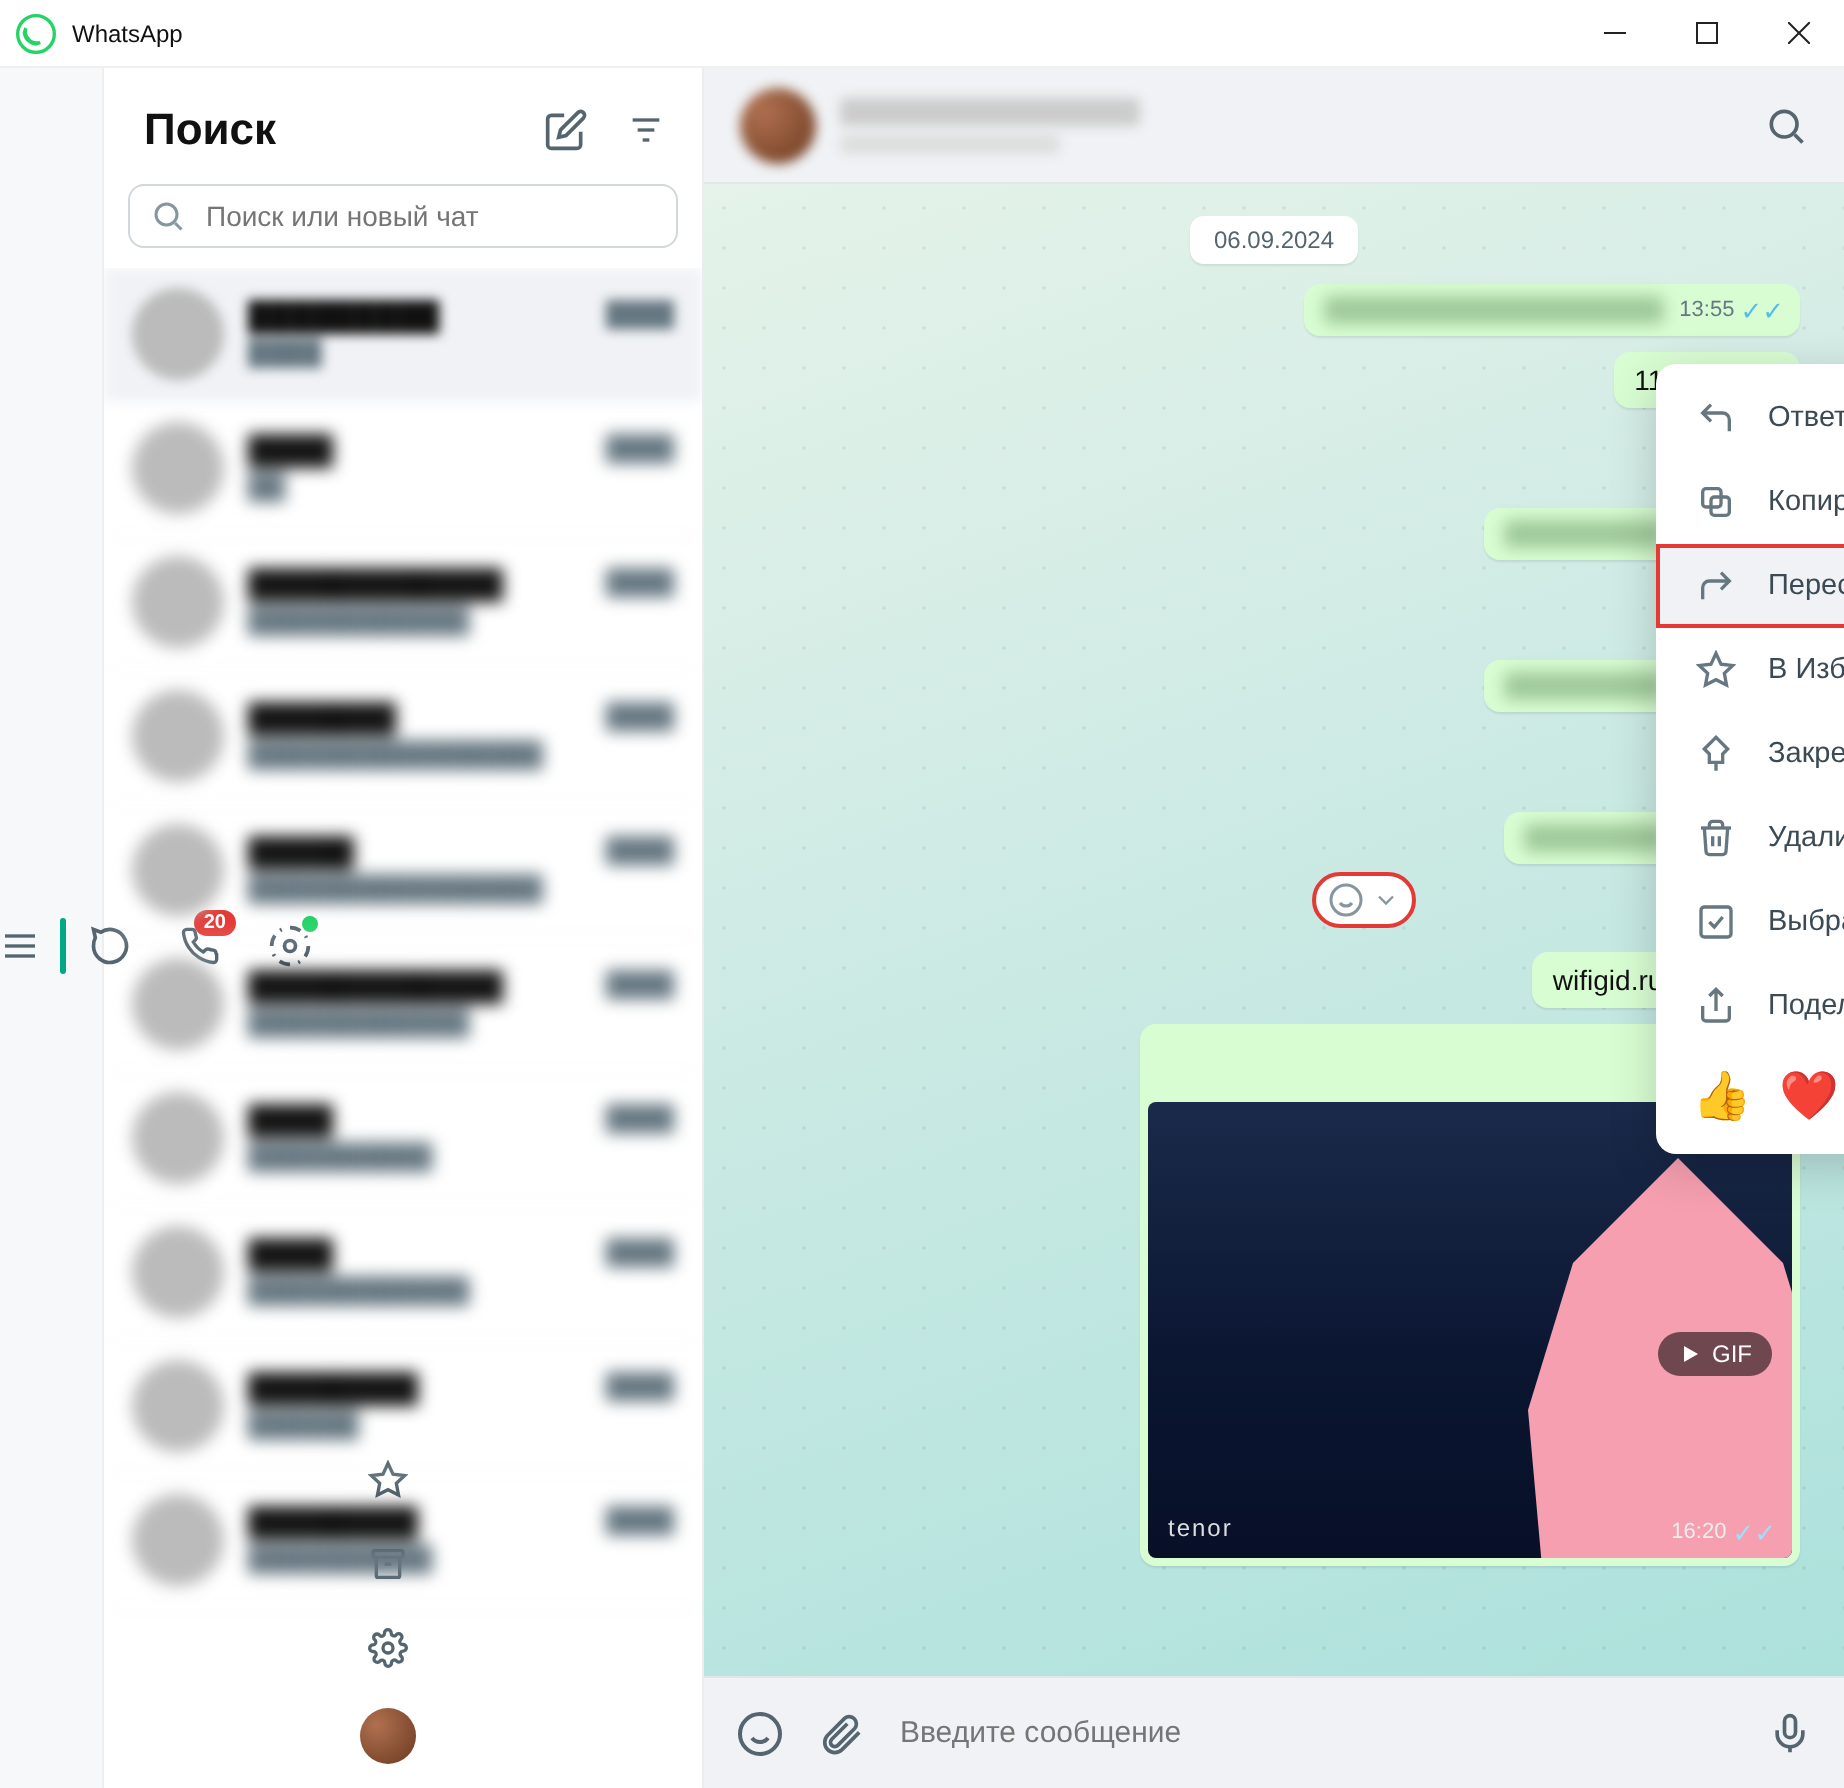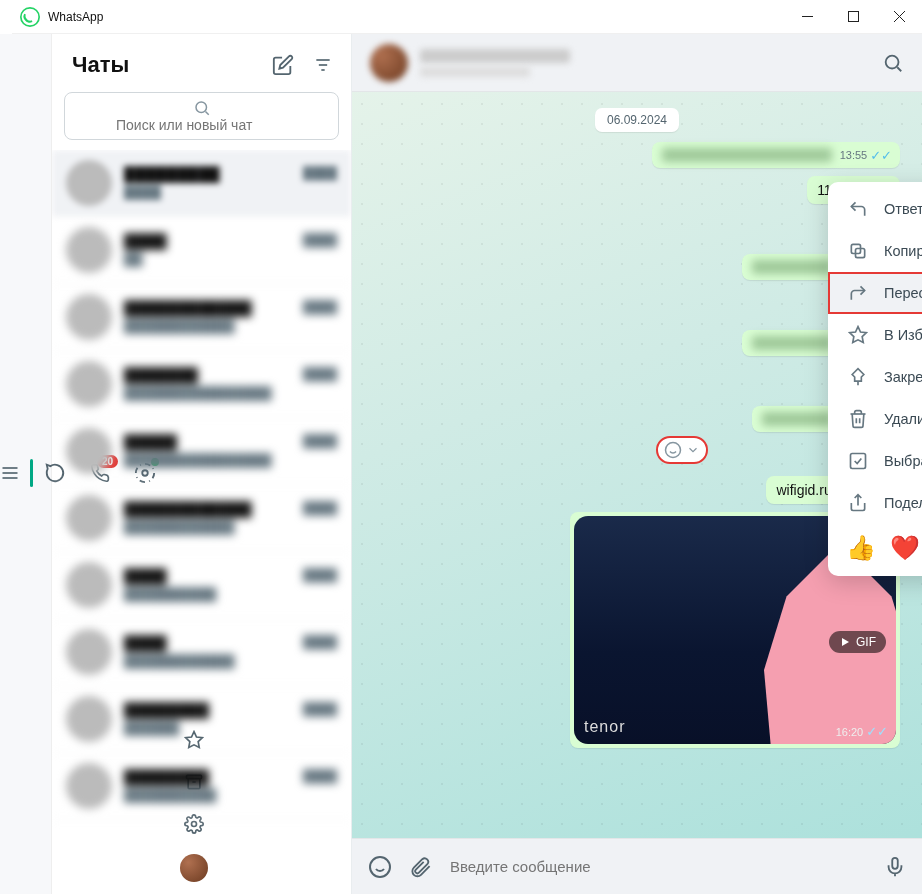--- a/index.html
+++ b/index.html
@@ -1,19 +1,19 @@
 <!DOCTYPE html>
 <html><head>
 <meta charset="utf-8">
 <style>
 * { box-sizing: border-box; margin: 0; padding: 0; }
 body { font-family: "Segoe UI", Arial, sans-serif; width: 922px; height: 894px; overflow: hidden; background: #fff; }
 
 
-.titlebar { height: 34px; display: flex; align-items: center; padding: 0 0 0 8px; background: #fff; border-bottom: 1px solid #f0f0f0; margin-left: 12px; }
+.titlebar { height: 34px; display: flex; align-items: center; padding: 0 0 0 8px; background: #fff; border-bottom: 1px solid #f0f0f0; }
 .titlebar .wa-logo { width: 20px; height: 20px; margin-right: 8px; }
 .titlebar .title { font-size: 12px; color: #111; }
 .titlebar .spacer { flex: 1; }
 .winbtn { width: 46px; height: 34px; display: flex; align-items: center; justify-content: center; color: #222; font-size: 14px; }
 
 
 .app { display: flex; height: calc(894px - 34px); }
 .leftrail { width: 52px; background: #f7f8fa; border-right: 1px solid #eee; display: flex; flex-direction: row; align-items: center; padding-top: 18px; gap: 24px; position: relative; }
 .leftrail .rail-icon { width: 24px; height: 24px; color: #54656f; position: relative; display: flex; align-items: center; justify-content: center; }
 .leftrail .rail-icon.active::before { content: ""; position: absolute; left: -14px; top: -2px; width: 3px; height: 28px; background: #00a884; border-radius: 2px; }
@@ -21,21 +21,21 @@
 .leftrail .dot-green { position: absolute; top: -3px; right: -3px; width: 8px; height: 8px; background: #25d366; border-radius: 50%; }
 .leftrail .bottom { margin-top: auto; margin-bottom: 12px; display: flex; flex-direction: column; align-items: center; gap: 18px; }
 .leftrail .avatar-small { width: 28px; height: 28px; border-radius: 50%; background: radial-gradient(circle at 30% 30%, #b07050, #6b3a20); }
 
 
 .chatlist { width: 300px; background: #fff; border-right: 1px solid #e9edef; display: flex; flex-direction: column; }
 .chatlist-header { display: flex; align-items: center; padding: 18px 16px 8px 20px; }
 .chatlist-header .h1 { font-size: 22px; font-weight: 700; color: #111; flex: 1; }
 .chatlist-header .hicon { width: 24px; height: 24px; color: #54656f; margin-left: 16px; display: flex; align-items: center; justify-content: center; }
 .searchwrap { padding: 6px 12px 10px 12px; }
-.searchbox { display: flex; align-items: center; background: #fff; border: 1px solid #d1d7db; border-radius: 8px; padding: 6px 10px; flex-direction: column; }
+.searchbox { display: flex; align-items: center; background: #fff; border: 1px solid #d1d7db; border-radius: 8px; padding: 6px 10px; }
 .searchbox svg { color: #8696a0; }
 .searchbox input { border: none; outline: none; flex: 1; font-size: 14px; margin-left: 10px; background: transparent; color: #333; }
 .chatitems { flex: 1; overflow-y: hidden; }
 .chatitem { display: flex; align-items: center; padding: 10px 14px; gap: 12px; border-bottom: 1px solid #f5f6f6; filter: blur(4px); }
 .chatitem.selected { background: #f0f2f5; filter: blur(3px); }
 .chatitem .av { width: 46px; height: 46px; border-radius: 50%; background: #bbb; flex-shrink: 0; }
 .chatitem .meta { flex: 1; min-width: 0; }
 .chatitem .row1 { display: flex; justify-content: space-between; font-size: 15px; }
 .chatitem .name { color: #111; font-weight: 500; white-space: nowrap; overflow: hidden; text-overflow: ellipsis; }
 .chatitem .time { color: #667781; font-size: 12px; }
@@ -54,25 +54,25 @@
 .messages { flex: 1; overflow: hidden; padding: 12px 22px 8px 22px; position: relative; z-index: 1; }
 .datepill { margin: 4px auto 10px auto; background: #fff; color: #54656f; font-size: 12px; padding: 5px 12px; border-radius: 7px; width: fit-content; box-shadow: 0 1px 1px rgba(0,0,0,0.08); }
 .msgrow { display: flex; justify-content: flex-end; margin-bottom: 8px; }
 .bubble { background: #d9fdd3; border-radius: 8px; padding: 6px 8px 6px 10px; max-width: 70%; position: relative; box-shadow: 0 1px 1px rgba(0,0,0,0.08); display: flex; align-items: center; gap: 8px; }
 .bubble .txt { font-size: 14px; color: #111; }
 .bubble .txt.blur { filter: blur(4px); background: #9fc99a; border-radius: 3px; color: transparent; height: 14px; }
 .bubble .ts { font-size: 11px; color: #667781; white-space: nowrap; display: flex; align-items: center; gap: 3px; }
 .ticks { color: #53bdeb; font-size: 13px; line-height: 1; }
 
 .bubble.gif { padding: 4px; flex-direction: column; align-items: stretch; width: 330px; }
-.gifimg { width: 100%; height: 228px; border-radius: 14px; background: linear-gradient(180deg, #1a2a4a 0%, #0a1530 60%, #081028 100%); position: relative; overflow: hidden; }
+.gifimg { width: 100%; height: 228px; border-radius: 4px; background: linear-gradient(180deg, #1a2a4a 0%, #0a1530 60%, #081028 100%); position: relative; overflow: hidden; margin-top: 35px; }
 .gifimg .patrick { position: absolute; right: -18px; bottom: -10px; width: 150px; height: 210px; background: #f59fb0; clip-path: polygon(50% 0%, 85% 25%, 100% 60%, 95% 100%, 5% 100%, 0% 60%, 15% 25%); }
 .gifimg .gifpill { position: absolute; right: 10px; top: 115px; background: rgba(0,0,0,0.55); color: #fff; border-radius: 14px; padding: 4px 10px; font-size: 12px; display: flex; align-items: center; gap: 5px; }
-.gifimg .tenor { position: absolute; left: 10px; bottom: 8px; color: #ddd; font-size: 16px; letter-spacing: 1px; font-weight: 400; }
-.gifimg .timestamp { position: absolute; right: 8px; bottom: 6px; color: #eee; font-size: 11px; display: flex; align-items: center; gap: 3px; }
+.gifimg .tenor { position: absolute; left: 10px; bottom: 8px; color: #ddd; font-size: 12px; letter-spacing: 1px; font-weight: 400; }
+.gifimg .timestamp { position: absolute; right: 8px; bottom: 6px; color: #eee; font-size: 11px; display: flex; align-items: flex-start; gap: 3px; }
 
 .emoji-hover { position: absolute; right: 214px; top: 402px; display: flex; align-items: center; gap: 4px; background: #fff; border: 2px solid #e53935; border-radius: 16px; padding: 3px 6px; z-index: 3; }
 .emoji-hover svg { color: #8696a0; }
 
 
 .ctxmenu { position: absolute; left: 476px; top: 148px; width: 272px; background: #fff; border-radius: 10px; box-shadow: 0 6px 24px rgba(0,0,0,0.18); z-index: 5; padding: 6px 0; }
 .ctxmenu .mi { display: flex; align-items: center; gap: 16px; padding: 11px 20px; font-size: 14.5px; color: #3b4a54; cursor: pointer; }
 .ctxmenu .mi.highlight { outline: 2px solid #e53935; outline-offset: -2px; background: #f0f2f5; }
 .ctxmenu .mi svg { width: 20px; height: 20px; color: #667781; flex-shrink: 0; }
 .ctxmenu .reactions { display: flex; align-items: center; gap: 14px; padding: 10px 18px 8px 18px; font-size: 24px; }
@@ -158,21 +158,21 @@
             <circle cx="12" cy="12" r="3"></circle>
             <path d="M19.4 15a1.7 1.7 0 0 0 .3 1.8l.1.1a2 2 0 1 1-2.8 2.8l-.1-.1a1.7 1.7 0 0 0-1.8-.3 1.7 1.7 0 0 0-1 1.5V21a2 2 0 1 1-4 0v-.1a1.7 1.7 0 0 0-1-1.5 1.7 1.7 0 0 0-1.8.3l-.1.1a2 2 0 1 1-2.8-2.8l.1-.1a1.7 1.7 0 0 0 .3-1.8 1.7 1.7 0 0 0-1.5-1H3a2 2 0 1 1 0-4h.1a1.7 1.7 0 0 0 1.5-1 1.7 1.7 0 0 0-.3-1.8l-.1-.1a2 2 0 1 1 2.8-2.8l.1.1a1.7 1.7 0 0 0 1.8.3h0a1.7 1.7 0 0 0 1-1.5V3a2 2 0 1 1 4 0v.1a1.7 1.7 0 0 0 1 1.5h0a1.7 1.7 0 0 0 1.8-.3l.1-.1a2 2 0 1 1 2.8 2.8l-.1.1a1.7 1.7 0 0 0-.3 1.8v0a1.7 1.7 0 0 0 1.5 1H21a2 2 0 1 1 0 4h-.1a1.7 1.7 0 0 0-1.5 1z"></path>
           </svg>
         </div>
       <div class="avatar-small"></div>
     </div>
   </div>
 
   <div class="chatlist">
     <div class="chatlist-header">
-      <div class="h1">Чаты</div>
+      <div class="h1">Поиск</div>
       <div class="hicon">
           <svg width="22" height="22" viewBox="0 0 24 24" fill="none" stroke="currentColor" stroke-width="2">
             <path d="M11 4H4a2 2 0 0 0-2 2v14a2 2 0 0 0 2 2h14a2 2 0 0 0 2-2v-7M18.5 2.5a2.1 2.1 0 1 1 3 3L12 15l-4 1 1-4 9.5-9.5z"></path>
           </svg>
         </div>
       <div class="hicon">
           <svg width="20" height="20" viewBox="0 0 24 24" fill="none" stroke="currentColor" stroke-width="2">
             <line x1="4" y1="6" x2="20" y2="6"></line>
             <line x1="7" y1="12" x2="17" y2="12"></line>
             <line x1="10" y1="18" x2="14" y2="18"></line>

